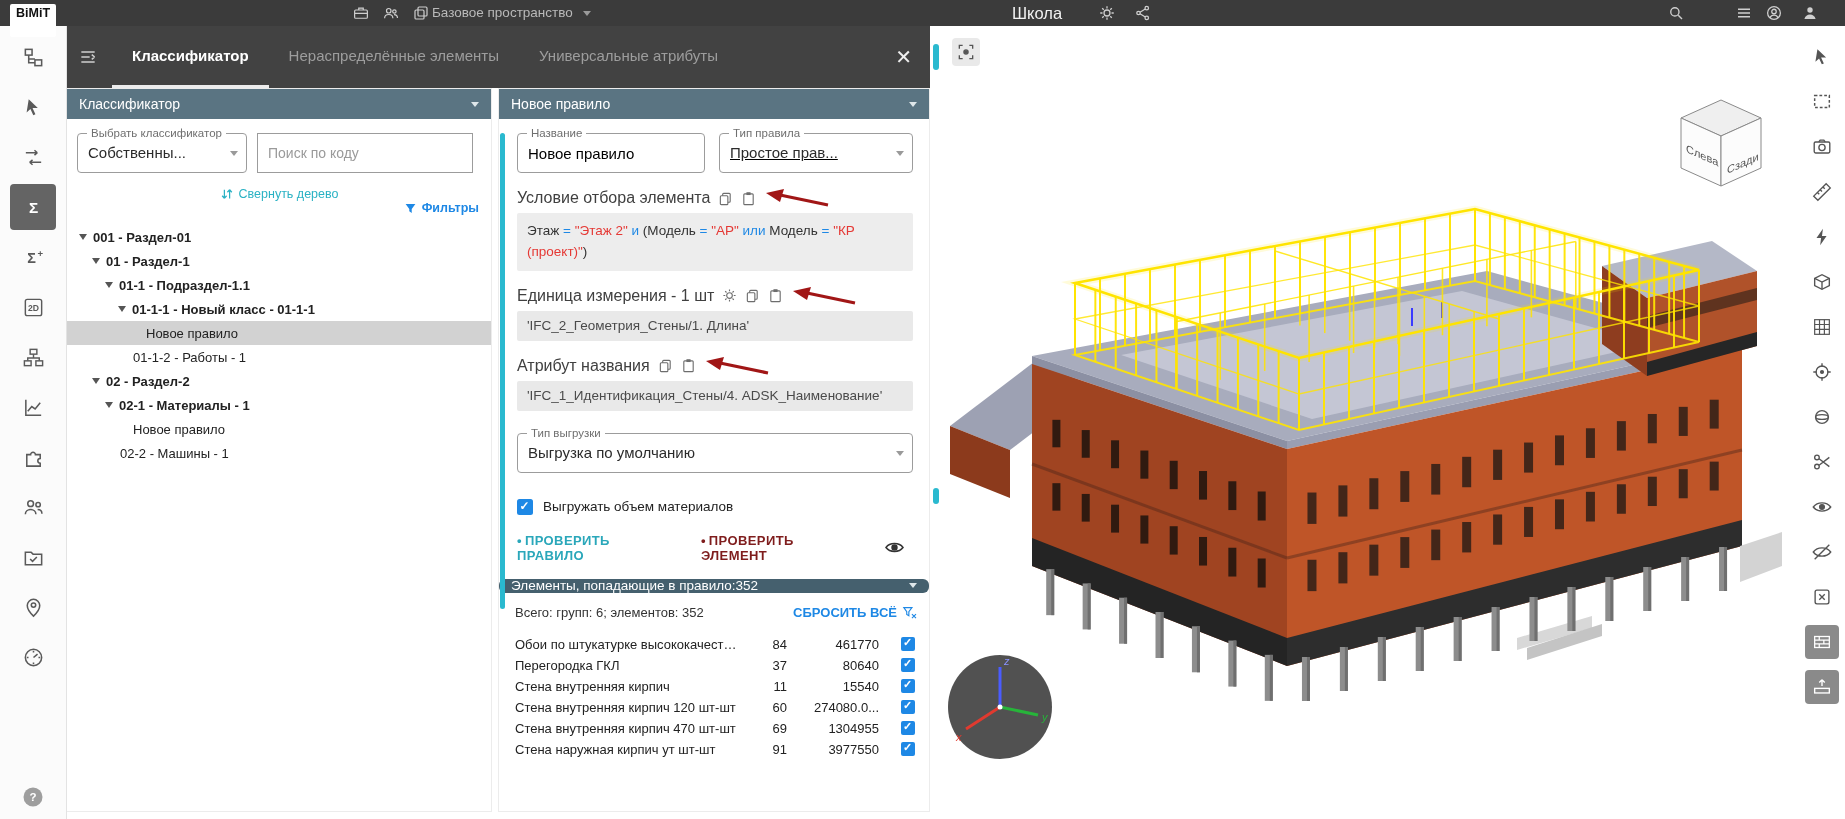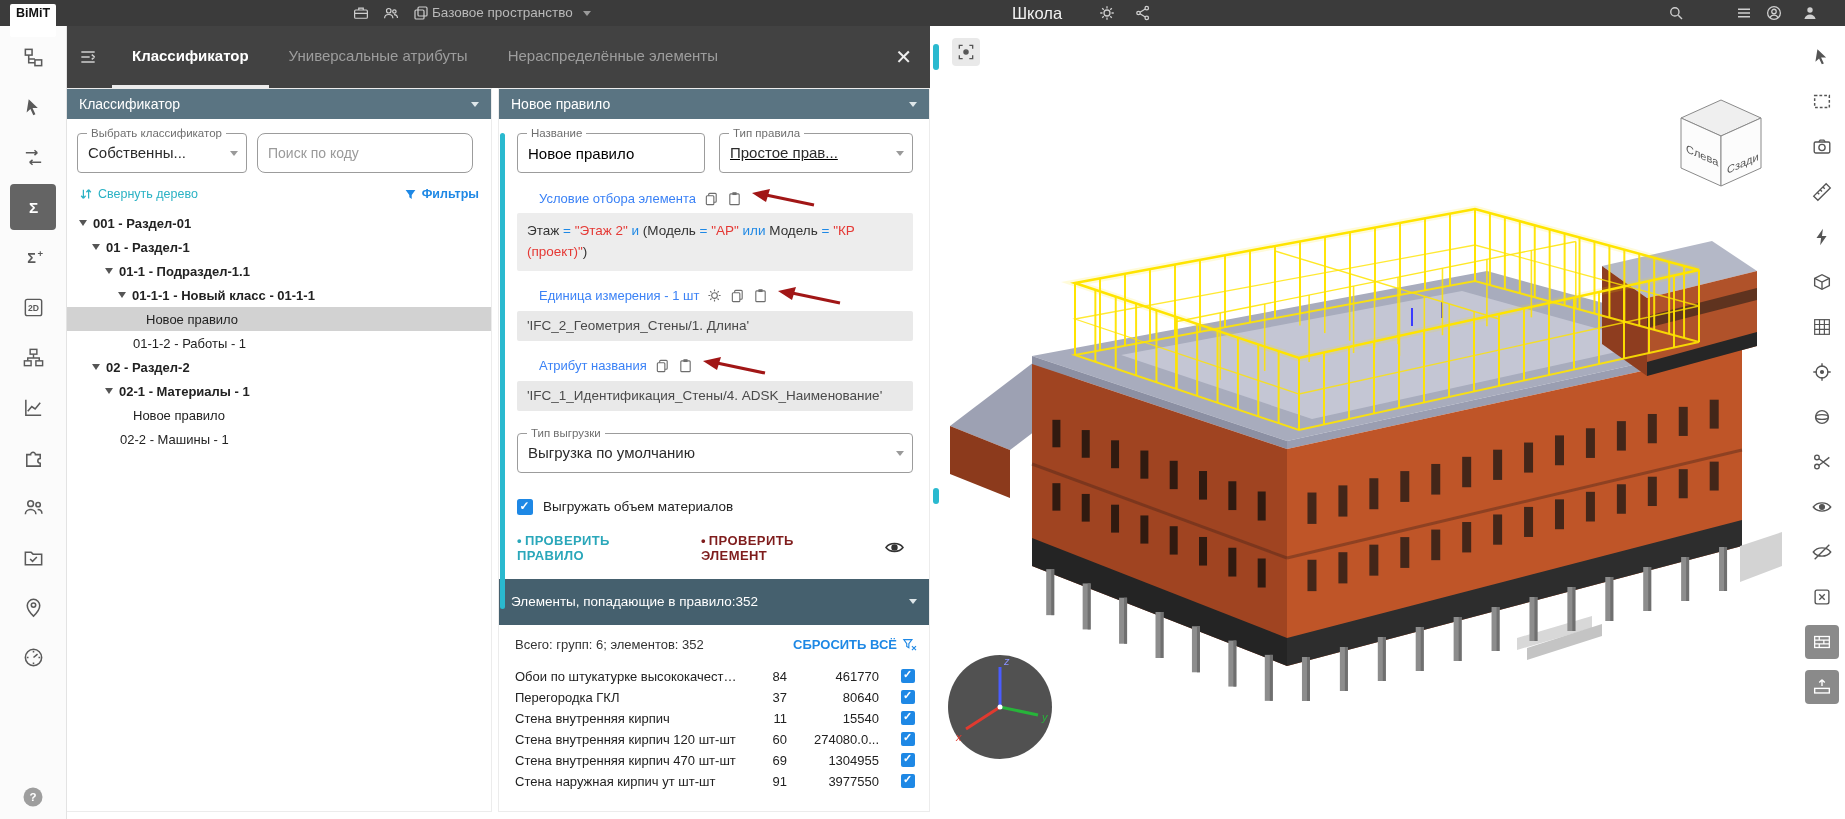--- a/index.html
+++ b/index.html
@@ -32,59 +32,59 @@
   .subpanels{position:absolute;left:0;top:62px;right:0;bottom:0;}
   .phead{height:30px;background:#5a7482;color:#fff;font-size:14px;line-height:30px;padding:0 12px;display:flex;align-items:center;}
   .phead .caret{border-top-color:#dfe7ea;margin-left:auto;}
   
   .classifier-panel{position:absolute;left:0;top:0;width:426px;bottom:0;background:#fff;border:1px solid #ececec;box-sizing:border-box;}
   .cls-controls{display:flex;gap:10px;padding:14px 10px 0 10px;}
   .ffield{position:relative;border:1px solid #9c9c9c;border-radius:4px;height:40px;background:#fff;box-sizing:border-box;}
   .flabel{position:absolute;top:-7px;left:9px;background:#fff;padding:0 4px;font-size:11.5px;color:#6f6f6f;white-space:nowrap;}
   .fvalue{line-height:38px;padding:0 26px 0 10px;font-size:15px;color:#2b2b2b;white-space:nowrap;overflow:hidden;}
   .fcaret{position:absolute;right:8px;top:17px;}
-  .txt-input{border:1px solid #9c9c9c;border-radius:8px;height:40px;box-sizing:border-box;font-size:14px;padding:0 10px;color:#333;
+  .txt-input{border:1px solid #9c9c9c;border-radius:0;height:40px;box-sizing:border-box;font-size:14px;padding:0 10px;color:#333;
     font-family:"Liberation Sans",sans-serif;outline:none;}
   .txt-input::placeholder{color:#9a9a9a;}
-  .cls-links{display:flex;align-items:center;padding:14px 12px 0 12px;font-size:12.5px;}
+  .cls-links{display:flex;align-items:center;padding:14px 12px 0 12px;font-size:12.5px;flex-direction:column;}
   .link-cyan{color:#2ab2c4;display:flex;align-items:center;gap:5px;}
   .link-blue{color:#1e88e5;display:flex;align-items:center;gap:5px;margin-left:auto;font-weight:bold;}
   .tree{margin-top:10px;}
   .tree-row{height:24px;display:flex;align-items:center;font-size:13px;color:#222;}
   .tree-row.parent{font-weight:bold;}
   .tree-row.selected{background:#d2d2d2;}
   .tri{width:0;height:0;border-left:4.5px solid transparent;border-right:4.5px solid transparent;border-top:6px solid #555;margin-right:6px;}
   .tsp{width:15px;flex:0 0 15px;}
   
   .rule-panel{position:absolute;left:432px;top:0;right:0;bottom:0;background:#fff;border:1px solid #ececec;box-sizing:border-box;}
   .rule-scroll{position:absolute;left:1px;top:44px;width:5px;height:476px;background:#2ab9cf;border-radius:3px;z-index:5;}
   .rule-form{padding:14px 14px 0 18px;}
   .rf-row{display:flex;gap:14px;text-decoration:underline;}
   .rf-name{width:188px;}
   .rf-type{width:194px;}
   .name-input{width:100%;height:38px;border:none;font-size:15px;padding:0 10px;background:transparent;}
   .sec-row{display:flex;align-items:center;gap:8px;margin-top:16px;height:18px;}
-  .sec-label{font-size:13px;color:#3b82f6;margin-left:22px;}
+  .sec-label{font-size:16px;color:#404040;}
   .mini-ic{color:#6d6d6d;width:15px;height:15px;}
   .mini-ic svg{width:15px;height:15px;}
   .ann-arrow{width:68px;height:22px;}
   .cond-box{margin-top:6px;background:#ededed;border-radius:2px;padding:8px 10px;font-size:13.5px;line-height:1.55;color:#333;width:396px;box-sizing:border-box;}
   .tk{color:#333}.to{color:#1e88e5}.tv{color:#e53935}
   .val-box{margin-top:6px;background:#e9e9e9;border-radius:2px;height:30px;line-height:30px;padding:0 10px;font-size:13.5px;color:#4a4a4a;
     width:396px;box-sizing:border-box;white-space:nowrap;overflow:hidden;}
   .export-field{margin-top:22px;width:396px;}
   .chk-row{display:flex;align-items:center;gap:10px;margin-top:26px;font-size:13.5px;color:#222;}
   .mcb{width:16px;height:16px;background:#1e88e5;border-radius:2.5px;position:relative;flex:0 0 16px;}
   .mcb::after{content:"✓";position:absolute;left:2.5px;top:0.5px;color:#fff;font-size:12px;font-weight:bold;}
   .btn-row{display:flex;align-items:center;gap:28px;margin-top:18px;}
   .txt-btn{font-size:13px;font-weight:bold;letter-spacing:.4px;color:#2aa7ba;}
   .txt-btn::before{content:"•";margin-right:3px;}
   .txt-btn.disabled{color:#7f1d1d;}
   .eye-btn{margin-left:auto;margin-right:10px;color:#333;}
-  .results-head{height:46px;background:#45606e;color:#fff;font-size:13.5px;line-height:30px;padding:0 12px;display:flex;align-items:center;margin-top:16px;}
+  .results-head{height:14px;background:#45606e;color:#fff;font-size:13.5px;line-height:30px;padding:0 12px;display:flex;align-items:center;margin-top:16px;border-radius:6px;}
   .results-head .caret{border-top-color:#dfe7ea;margin-left:auto;}
   .results-body{padding:12px 12px 0 16px;}
   .res-summary{display:flex;align-items:center;font-size:13px;color:#333;gap:12px;}
   .res-rows{margin-top:14px;}
   .res-row{display:grid;grid-template-columns:1fr 52px 92px 32px;align-items:center;height:21px;font-size:13px;color:#222;}
   .res-name{white-space:nowrap;overflow:hidden;text-overflow:ellipsis;}
   .res-count,.res-vol{text-align:right;padding-right:6px;}
   .rcb{width:14px;height:14px;background:#1e88e5;border-radius:2px;position:relative;justify-self:end;margin-right:2px;}
   .rcb::after{content:"✓";position:absolute;left:2px;top:-1px;color:#fff;font-size:11px;font-weight:bold;}
   
@@ -268,24 +268,24 @@
     <div class="tabbar">
       <span class="tab-menu-ic">
         <svg viewBox="0 0 24 24" width="20" height="20" fill="none" stroke="currentColor" stroke-width="1.8">
             <path d="M4 6h16M4 12h10M4 18h16M20 12l-3.5-2.8M20 12l-3.5 2.8"></path>
           </svg>
       </span>
       <div class="tab active">
           <span>Классификатор</span>
         </div>
       <div class="tab">
+          <span>Нераспределённые элементы</span>
+        </div>
+      <div class="tab">
           <span>Универсальные атрибуты</span>
-        </div>
-      <div class="tab">
-          <span>Нераспределённые элементы</span>
         </div>
       <span class="tab-close">✕</span>
     </div>
 
     <div class="subpanels">
 
       <div class="classifier-panel">
         <div class="phead">
           <span>Классификатор</span>
           <span class="caret"></span>

